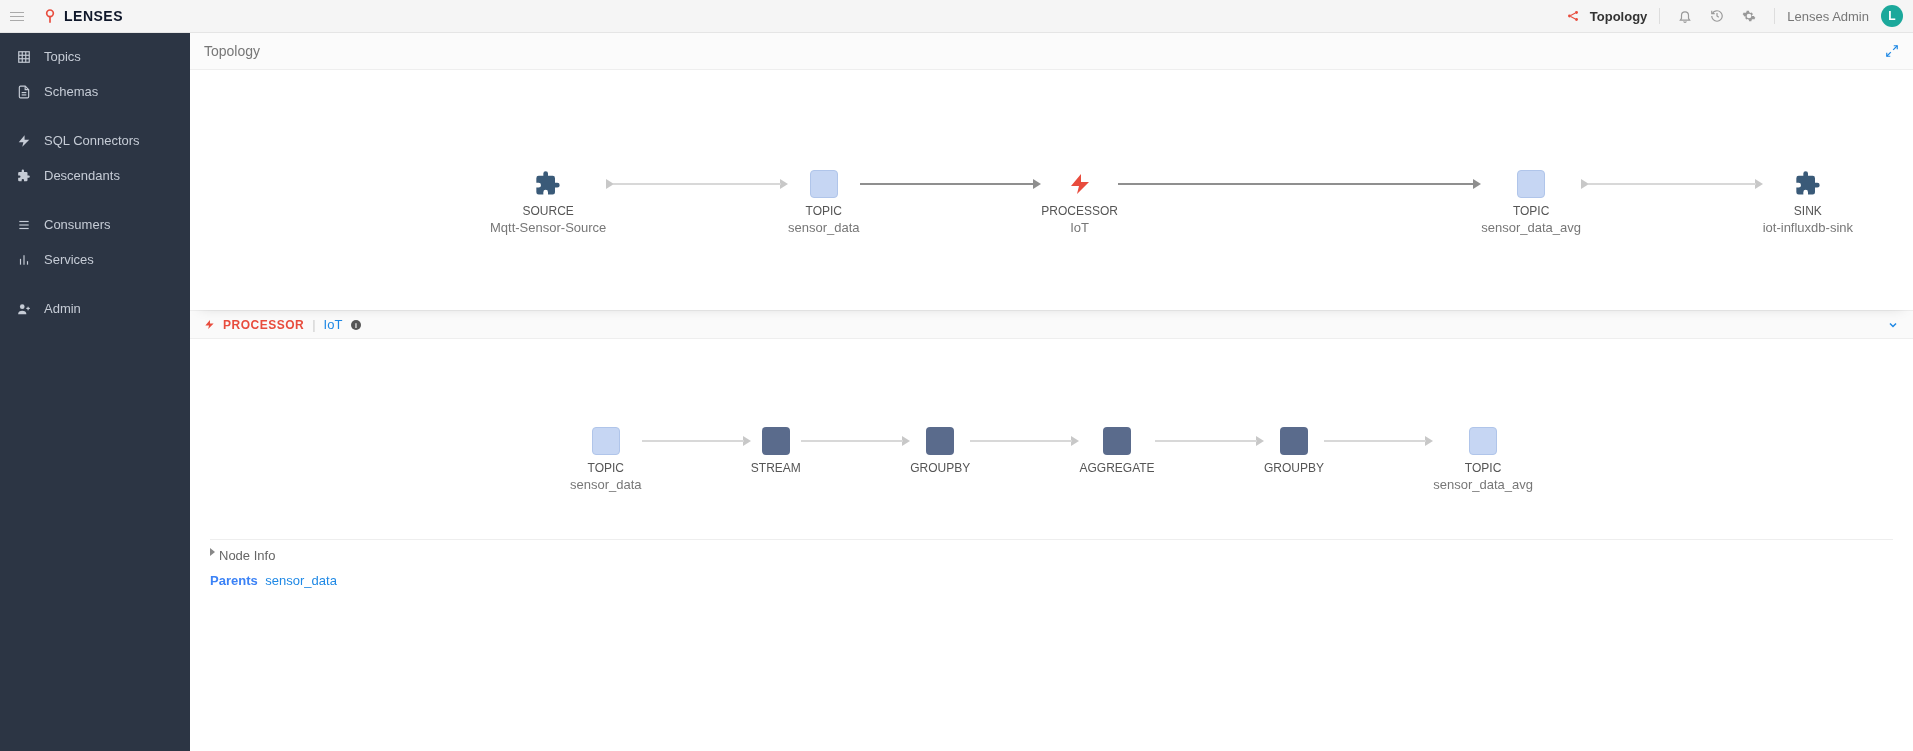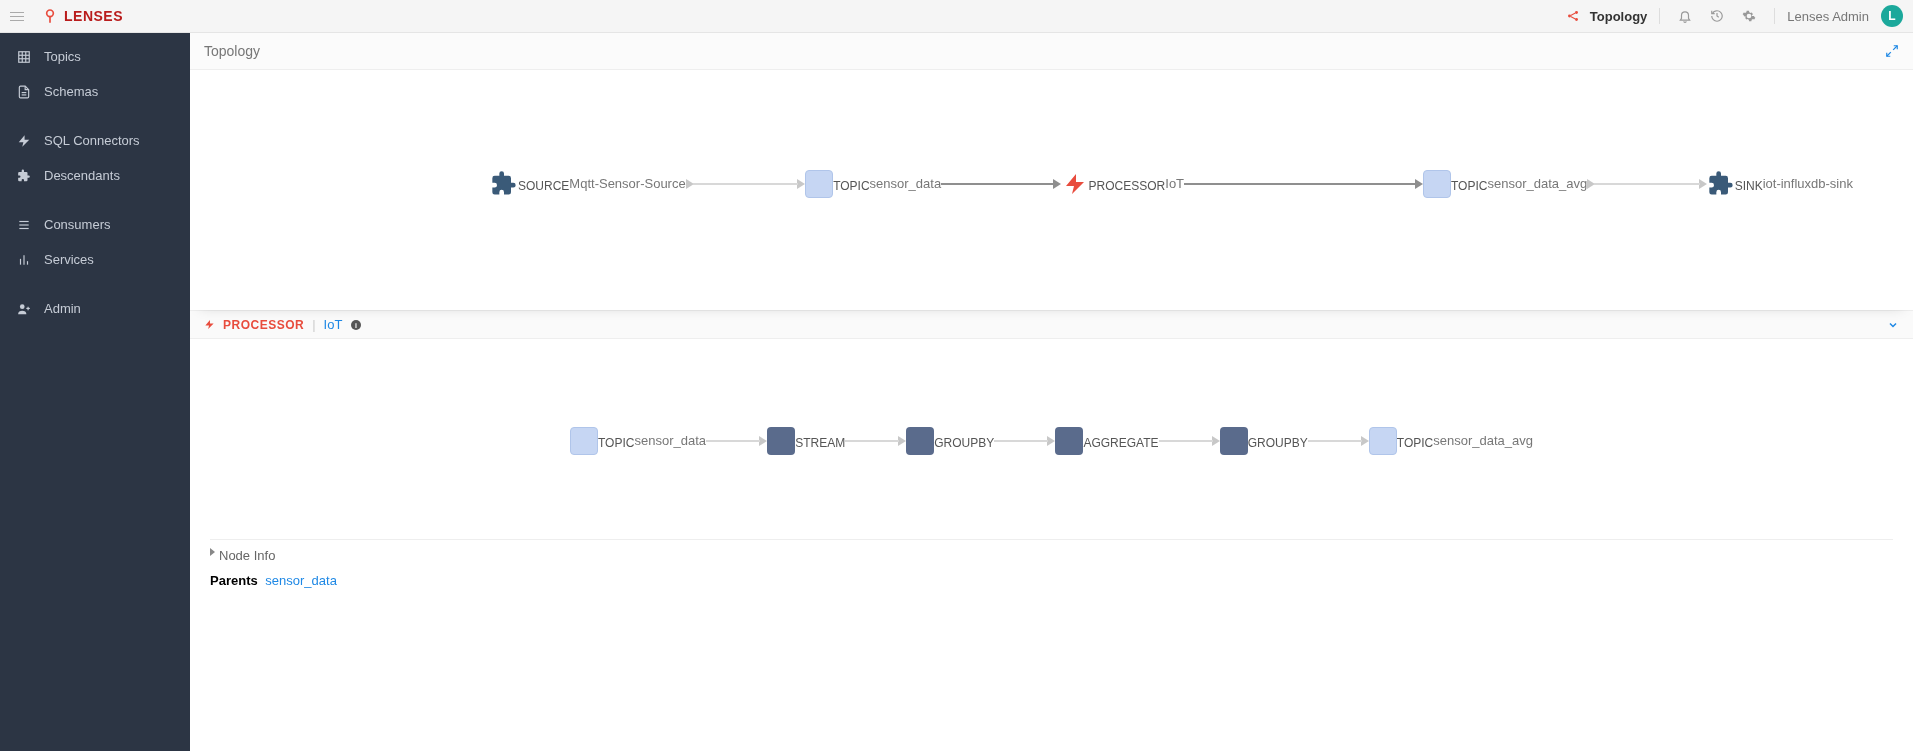--- a/index.html
+++ b/index.html
@@ -4,21 +4,21 @@
 <style>
   * { margin: 0; padding: 0; box-sizing: border-box; }
   body { font-family: -apple-system, BlinkMacSystemFont, "Segoe UI", Helvetica, Arial, sans-serif; font-size: 13px; color: #333; background: #fff; }
 
   
   .header { height: 33px; background: #f5f5f5; border-bottom: 1px solid #e5e5e5; display: flex; align-items: center; padding: 0 10px; }
   .menu-toggle { width: 20px; height: 20px; display: flex; flex-direction: column; justify-content: center; gap: 3px; margin-right: 12px; cursor: pointer; }
   .menu-toggle span { display: block; height: 1px; background: #aaa; width: 14px; }
   .logo-wrap { display: flex; align-items: center; gap: 6px; }
   .logo-icon { color: #e84c3d; }
-  .logo-text { color: #b91c1c; font-weight: 600; font-size: 14px; letter-spacing: 0.5px; }
+  .logo-text { color: #0f172a; font-weight: 600; font-size: 14px; letter-spacing: 0.5px; }
 
   .header-right { margin-left: auto; display: flex; align-items: center; gap: 6px; }
   .header-icon { width: 26px; height: 26px; display: flex; align-items: center; justify-content: center; color: #888; cursor: pointer; }
   .topology-label { color: #333; font-weight: 600; font-size: 13px; margin-left: 4px; }
   .topology-icon { color: #e84c3d; }
   .divider-v { width:1px; height:16px; background:#ddd; margin:0 6px; }
   .user-text { color: #777; font-size: 13px; }
   .avatar { width: 22px; height: 22px; border-radius: 50%; background: #1ba89b; color: #fff; display: flex; align-items: center; justify-content: center; font-weight: 700; font-size: 12px; margin-left: 6px; }
 
   
@@ -30,21 +30,21 @@
 
   .main { flex: 1; overflow: auto; background: #fff; }
 
   .page-header { display: flex; align-items: center; padding: 10px 14px 10px 14px; border-bottom: 1px solid #eee; background: #fbfbfb; }
   .page-title { color: #777; font-size: 14px; }
   .expand-btn { margin-left: auto; color: #1e88e5; cursor: pointer; }
 
   
   .canvas { position: relative; height: 240px; background: #fff; box-shadow: 0 8px 12px -10px rgba(0,0,0,0.15); }
   .flow { position: absolute; top: 100px; left: 0; right: 0; display: flex; align-items: flex-start; padding: 0 40px; }
-  .node-wrap { display: flex; flex-direction: row; align-items: center; }
+  .node-wrap { display: flex; flex-direction: column; align-items: center; }
   .node-box { width: 28px; height: 28px; border-radius: 4px; display: flex; align-items: center; justify-content: center; }
   .node-topic { background: #c6d6f3; border: 1px solid #b0c5ea; }
   .node-source, .node-sink { color: #3a5a78; }
   .node-proc { color: #e84c3d; }
   .node-op { background: #5a6b8c; border-radius: 4px; width: 28px; height: 28px; }
   .node-label-t { font-size: 12px; color: #555; margin-top: 6px; text-align: center; line-height: 1.3; }
   .node-label-s { font-size: 13px; color: #777; text-align: center; line-height: 1.3; }
 
   .edge { flex: 1; height: 28px; display: flex; align-items: center; position: relative; }
   .edge-line { flex: 1; height: 2px; background: #8f8f8f; position: relative; }
@@ -62,21 +62,21 @@
   .panel-header .ph-info { color: #555; }
   .panel-header .ph-collapse { margin-left: auto; color: #1e88e5; cursor: pointer; }
 
   .panel-canvas { position: relative; height: 200px; }
   .flow2 { position: absolute; top: 88px; left: 0; right: 0; display: flex; align-items: flex-start; padding: 0 380px 0 380px; }
 
   .node-info-section { padding: 0 20px 20px 20px; }
   .node-info-head { display: flex; gap: 4px; color: #666; font-size: 13px; padding: 8px 0; border-top: 1px solid #eee; }
   .chev-right { display:inline-block; width:0;height:0;border-top:4px solid transparent;border-bottom:4px solid transparent;border-left:5px solid #888; }
   .info-row { font-size: 13px; color: #444; padding: 2px 0; }
-  .info-row .lbl { font-weight: 700; color: #000000; margin-right: 4px; }
+  .info-row .lbl { font-weight: 700; color: #3b82f6; margin-right: 4px; }
   .info-row .lnk { color: #1e88e5; }
 
   svg { display: block; }
 </style>
 </head>
 <body>
 
 <div class="header">
   <div class="menu-toggle">
     <span></span>

